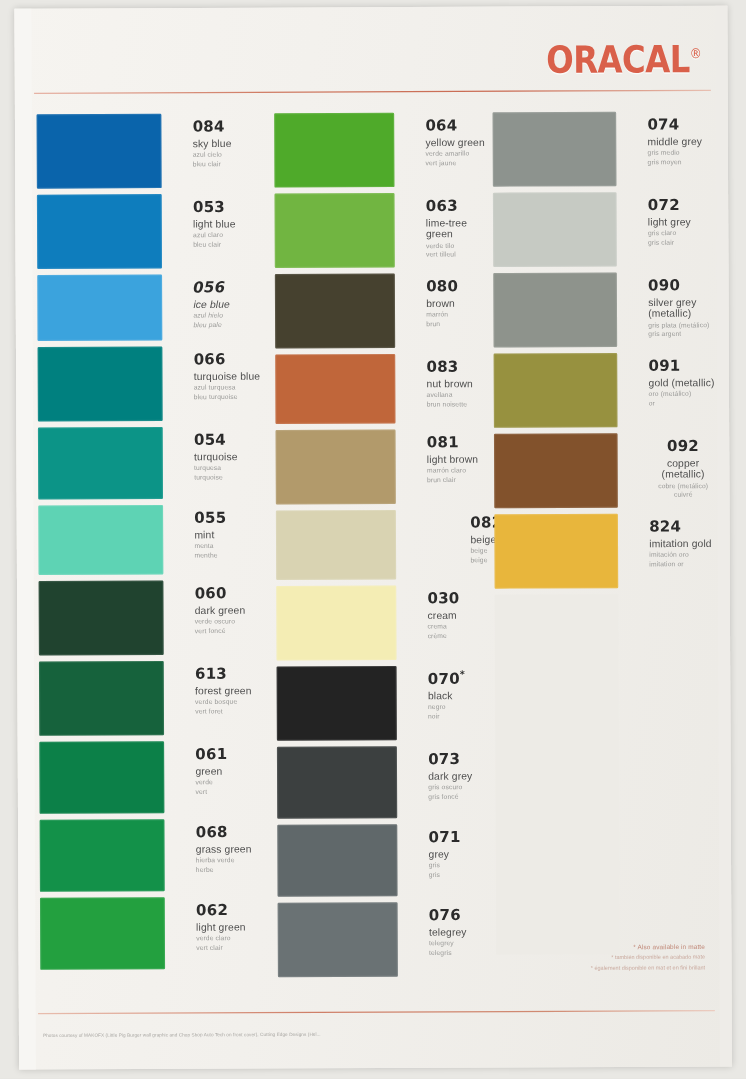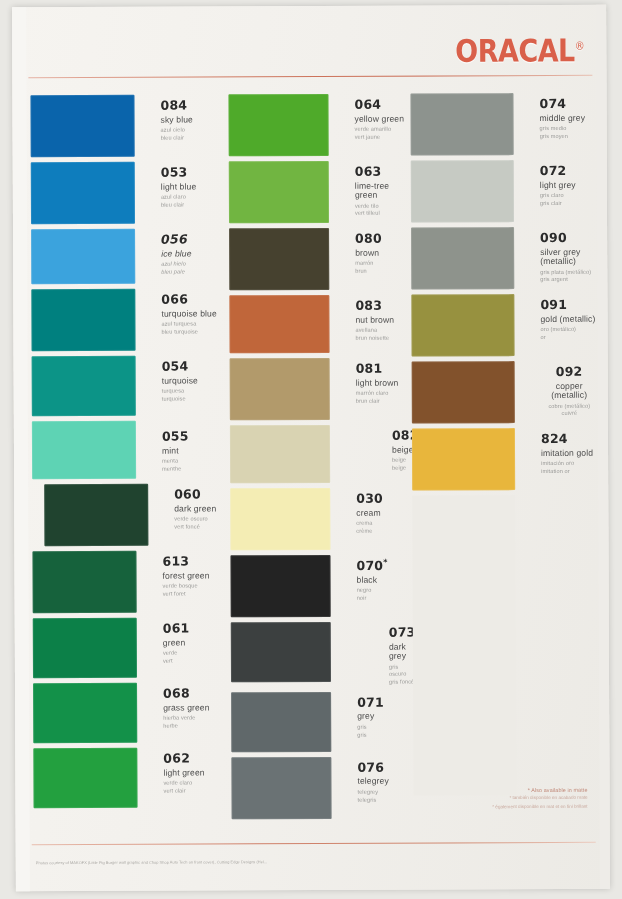--- a/index.html
+++ b/index.html
@@ -172,32 +172,32 @@
           <div class="swatch" style="height: 60px; background: rgb(12, 148, 135);"></div>
           <div class="meta">
             <div class="code">054</div>
             <div class="en">turquoise</div>
             <div class="tr">
               <div>turquesa</div>
               <div>turquoise</div>
             </div>
           </div>
         </div>
-        <div class="row" style="margin-bottom: 5px; align-items: center;">
+        <div class="row" style="margin-bottom: 5px;">
           <div class="swatch" style="height: 58px; background: rgb(94, 211, 180);"></div>
           <div class="meta">
             <div class="code">055</div>
             <div class="en">mint</div>
             <div class="tr">
               <div>menta</div>
               <div>menthe</div>
             </div>
           </div>
         </div>
-        <div class="row" style="margin-bottom: 5px; justify-content: center;">
+        <div class="row" style="margin-bottom: 5px;">
           <div class="swatch" style="height: 62px; background: rgb(32, 67, 47);"></div>
           <div class="meta">
             <div class="code">060</div>
             <div class="en">dark green</div>
             <div class="tr">
               <div>verde oscuro</div>
               <div>vert foncé</div>
             </div>
           </div>
         </div>
@@ -328,21 +328,21 @@
           <div class="swatch" style="height: 62px; background: rgb(35, 35, 35);"></div>
           <div class="meta">
             <div class="code">070<span class="ast">*</span></div>
             <div class="en">black</div>
             <div class="tr">
               <div>negro</div>
               <div>noir</div>
             </div>
           </div>
         </div>
-        <div class="row" style="margin-bottom: 5px; gap: 32px;">
+        <div class="row" style="margin-bottom: 5px;">
           <div class="swatch" style="height: 60px; background: rgb(60, 64, 64);"></div>
           <div class="meta">
             <div class="code">073</div>
             <div class="en">dark grey</div>
             <div class="tr">
               <div>gris oscuro</div>
               <div>gris foncé</div>
             </div>
           </div>
         </div>

